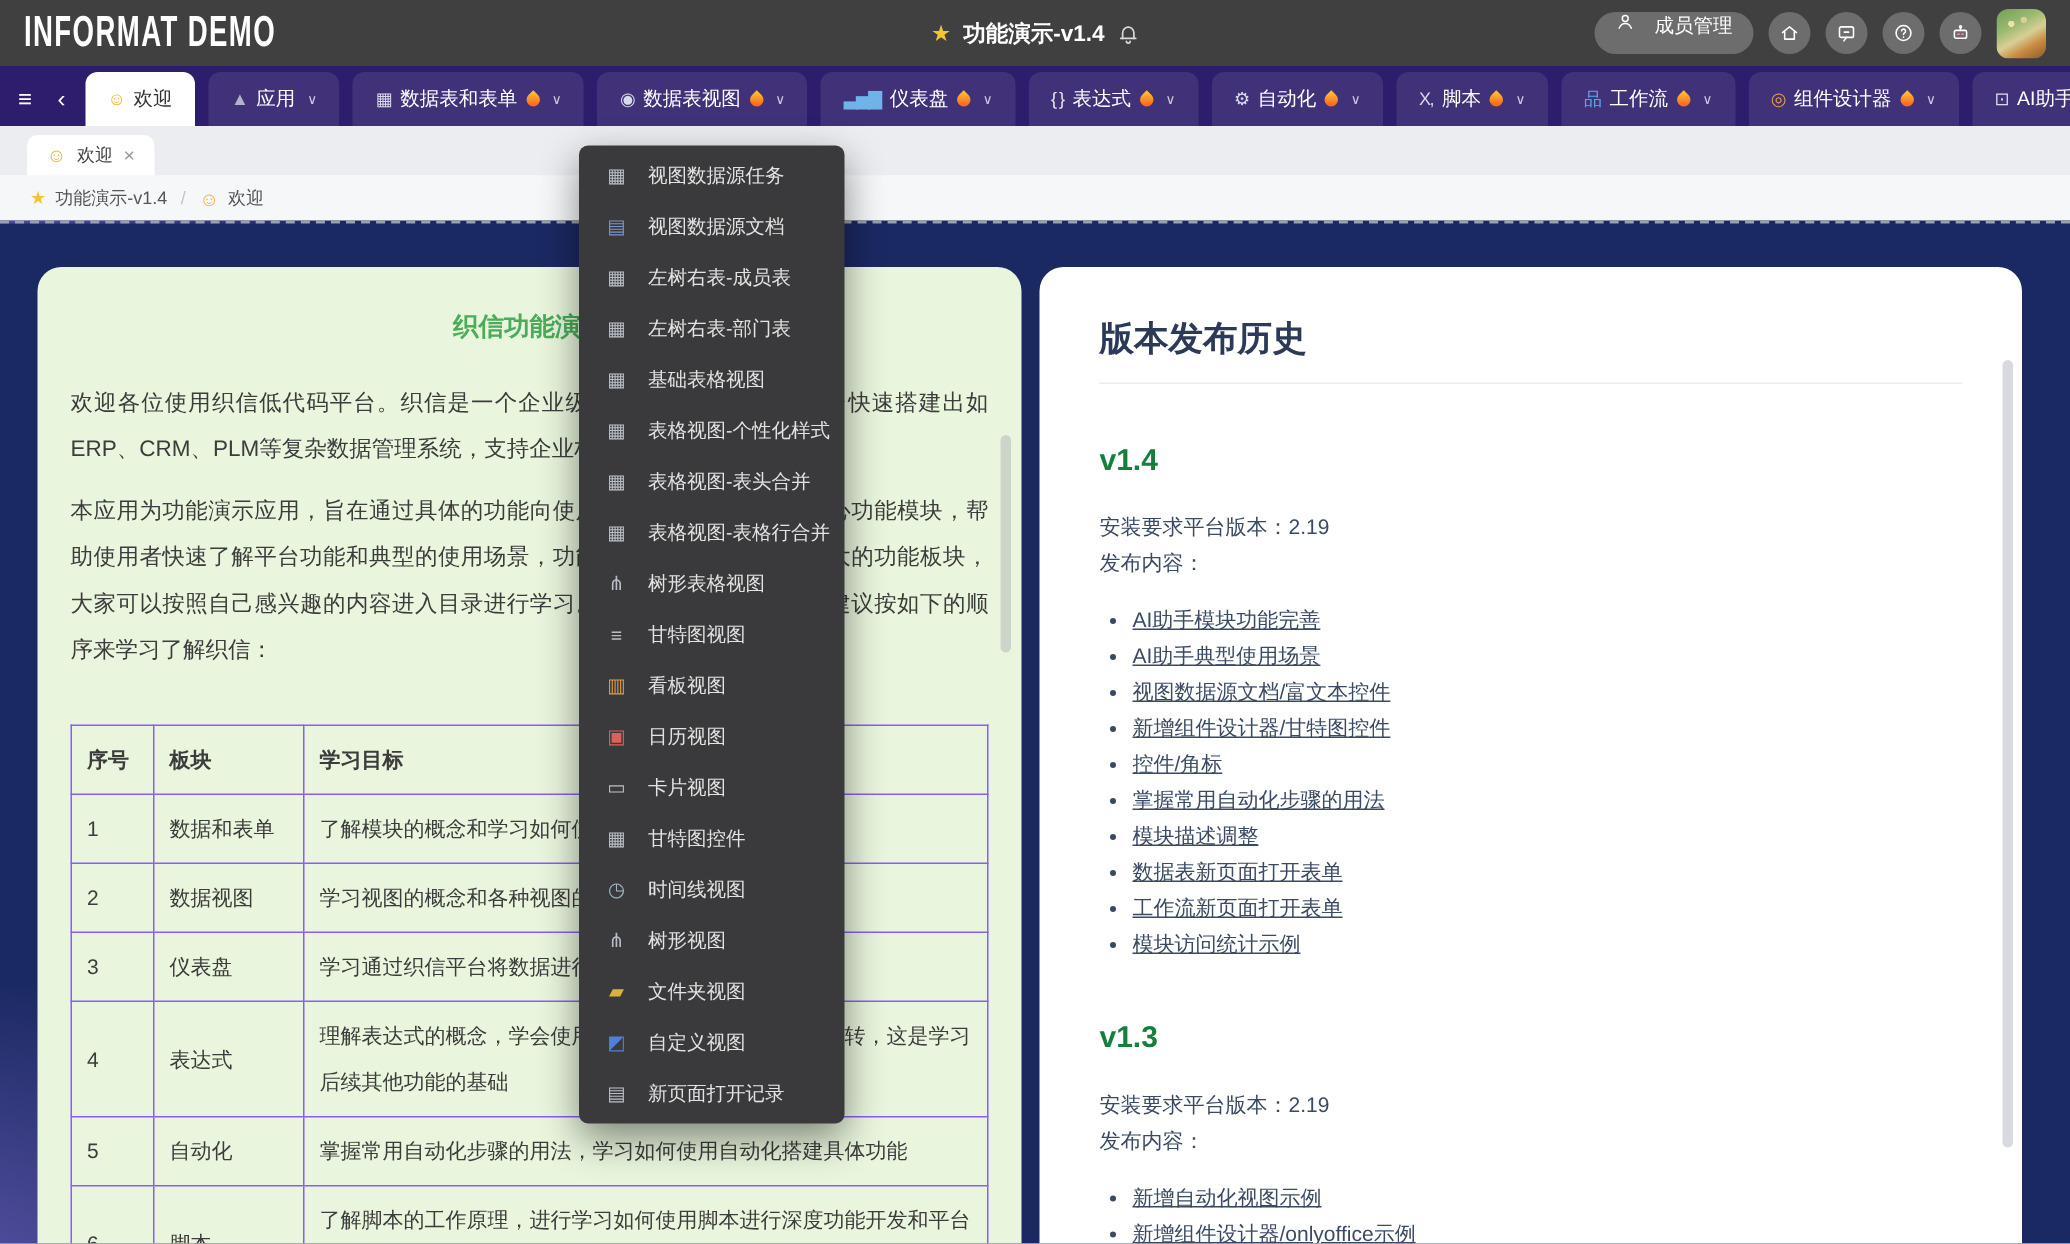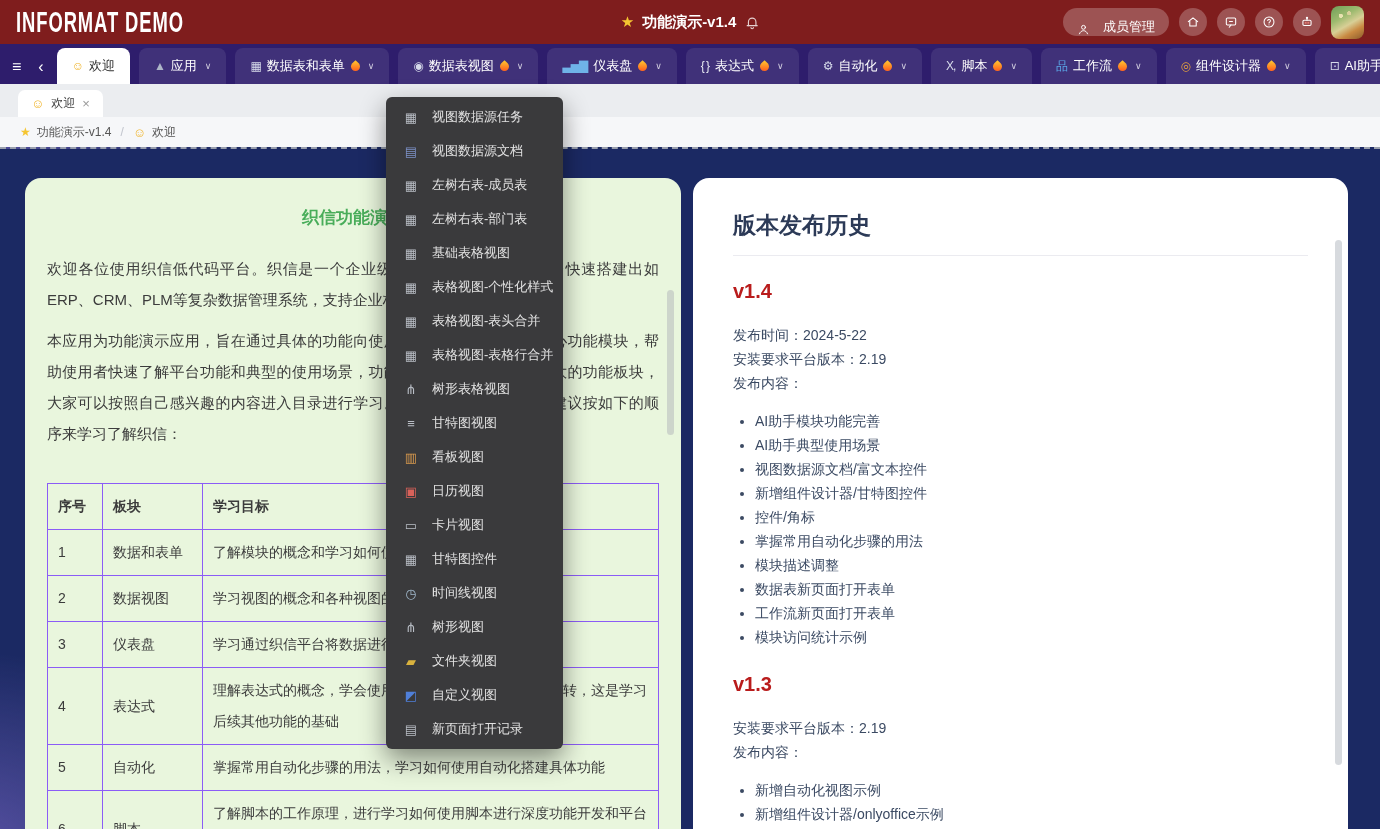--- a/index.html
+++ b/index.html
@@ -1,30 +1,30 @@
 <!DOCTYPE html>
 <html><head>
 <meta charset="utf-8">
 <style>
   * { box-sizing: border-box; margin: 0; padding: 0; }
   body { font-family: "Liberation Sans", "DejaVu Sans", sans-serif; background:#e8e8e8; }
   .screen { position:relative; width:1380px; height:829px; overflow:hidden; background:#f5f6f8; }
   [data-interactable="true"] { cursor:pointer; }
 
   
-  .app-header { position:absolute; top:0; left:0; width:100%; height:44px; background:#7f1d1d;
+  .app-header { position:absolute; top:0; left:0; width:100%; height:44px; background:#404040;
     display:flex; align-items:center; padding:12px 16px; }
   .logo { color:#fff; font-weight:700; font-size:20px; letter-spacing:1px;
     transform:scaleY(1.45) scaleX(.92); transform-origin:left center; white-space:nowrap; width:180px; }
   .title-group { position:absolute; left:50%; transform:translateX(-50%); display:flex; align-items:center; gap:8px;
     color:#fff; font-size:15px; font-weight:700; }
   .title-star { color:#f5c531; font-size:15px; }
   .bell { width:15px; height:15px; opacity:.8; }
   .header-right { margin-left:auto; display:flex; align-items:center; gap:10px; }
-  .member-btn { display:flex; align-items:flex-end; gap:13px; height:28px; padding:0 14px; border-radius:15px;
+  .member-btn { display:flex; align-items:flex-start; gap:13px; height:28px; padding:0 14px; border-radius:15px;
     background:rgba(255,255,255,.24); color:#fff; font-size:13px; white-space:nowrap; }
   .circle-btn { width:28px; height:28px; border-radius:50%; background:rgba(255,255,255,.24);
     display:flex; align-items:center; justify-content:center; }
   .circle-btn svg { width:14px; height:14px; }
   .avatar { width:33px; height:33px; border-radius:8px;
     background:
       radial-gradient(5px 5px at 30% 30%, #e8e2b0 0 40%, transparent 45%),
       radial-gradient(5px 5px at 55% 22%, #d9cf9a 0 40%, transparent 45%),
       linear-gradient(150deg,#6f9e58 0%,#9dba6f 34%,#d8cf96 55%,#c98a42 74%,#8b5a2b 100%); }
 
@@ -72,23 +72,23 @@
   .learn-table th { font-weight:700; }
   .col-no { width:55px; } .col-block { width:100px; }
   .scroll-thumb { position:absolute; border-radius:4px; }
   .welcome-thumb { right:7px; top:112px; width:7px; height:145px; background:#cdd5cb; }
 
   
   .release-panel { position:absolute; left:693px; top:29px; width:655px; height:700px;
     background:#ffffff; border-radius:16px; padding:24px 40px; color:#3b4a63; }
   .release-title { font-size:23px; font-weight:700; color:#2c3a57; margin-top:8px;
     padding-bottom:14px; border-bottom:1px solid #ebebf0; }
-  .version-heading { font-size:20px; font-weight:700; color:#b91c1c; margin-top:24px; }
+  .version-heading { font-size:20px; font-weight:700; color:#15803d; margin-top:40px; }
   .version-meta { margin-top:20px; font-size:14px; line-height:24px; }
-  .release-list { margin:14px 0 0 4px; padding-left:18px; }
+  .release-list { margin:14px 0 0 4px; padding-left:18px;text-decoration:underline; }
   .release-list li { font-size:14px; line-height:24px; }
   .release-thumb { right:6px; top:62px; width:7px; height:525px; background:#d7dade; }
 
   
   .dropdown-menu { position:absolute; left:386px; top:97px; width:177px; background:#3a3a3c;
     border-radius:6px; box-shadow:0 10px 26px rgba(0,0,0,.45); padding:3px 0; z-index:50; }
   .dropdown-item { height:34px; display:flex; align-items:center; gap:13px; padding:0 17px;
     color:#e2e2e2; font-size:13px; white-space:nowrap; }
   .dd-icon { width:16px; text-align:center; font-size:13px; flex:0 0 16px; }
 
@@ -309,21 +309,20 @@
       <div class="scroll-thumb welcome-thumb" data-interactable="true"></div>
     </div>
 
     <div class="release-panel" data-interactable="false">
       <div class="release-title" data-interactable="false">版本发布历史</div>
       <div data-interactable="false">
 
           <div data-interactable="false">
             <div class="version-heading" data-interactable="false">v1.4</div>
             <div class="version-meta" data-interactable="false">
-              <div data-interactable="false">发布时间：2024-5-22</div>
               <div data-interactable="false">安装要求平台版本：2.19</div>
               <div data-interactable="false">发布内容：</div>
             </div>
             <ul class="release-list" data-interactable="false">
 
                 <li data-interactable="false">AI助手模块功能完善</li>
 
                 <li data-interactable="false">AI助手典型使用场景</li>
 
                 <li data-interactable="false">视图数据源文档/富文本控件</li>

